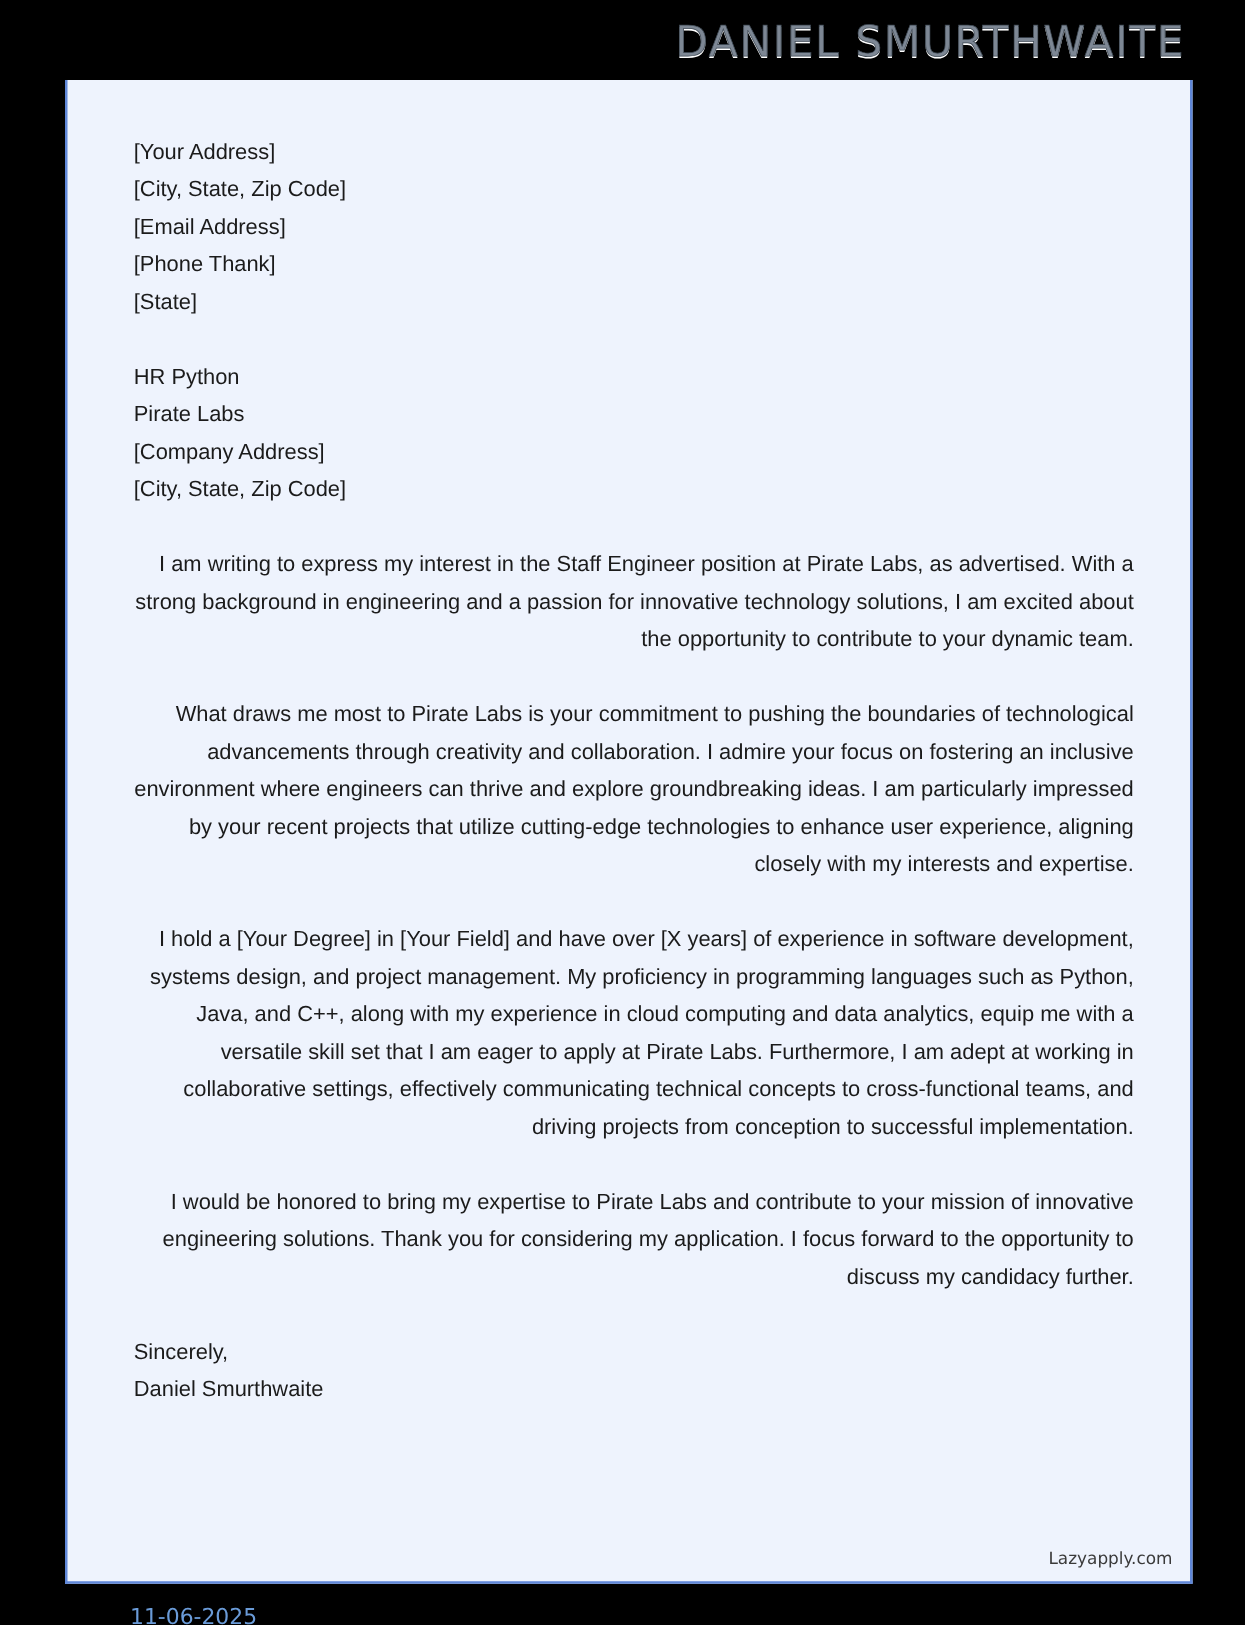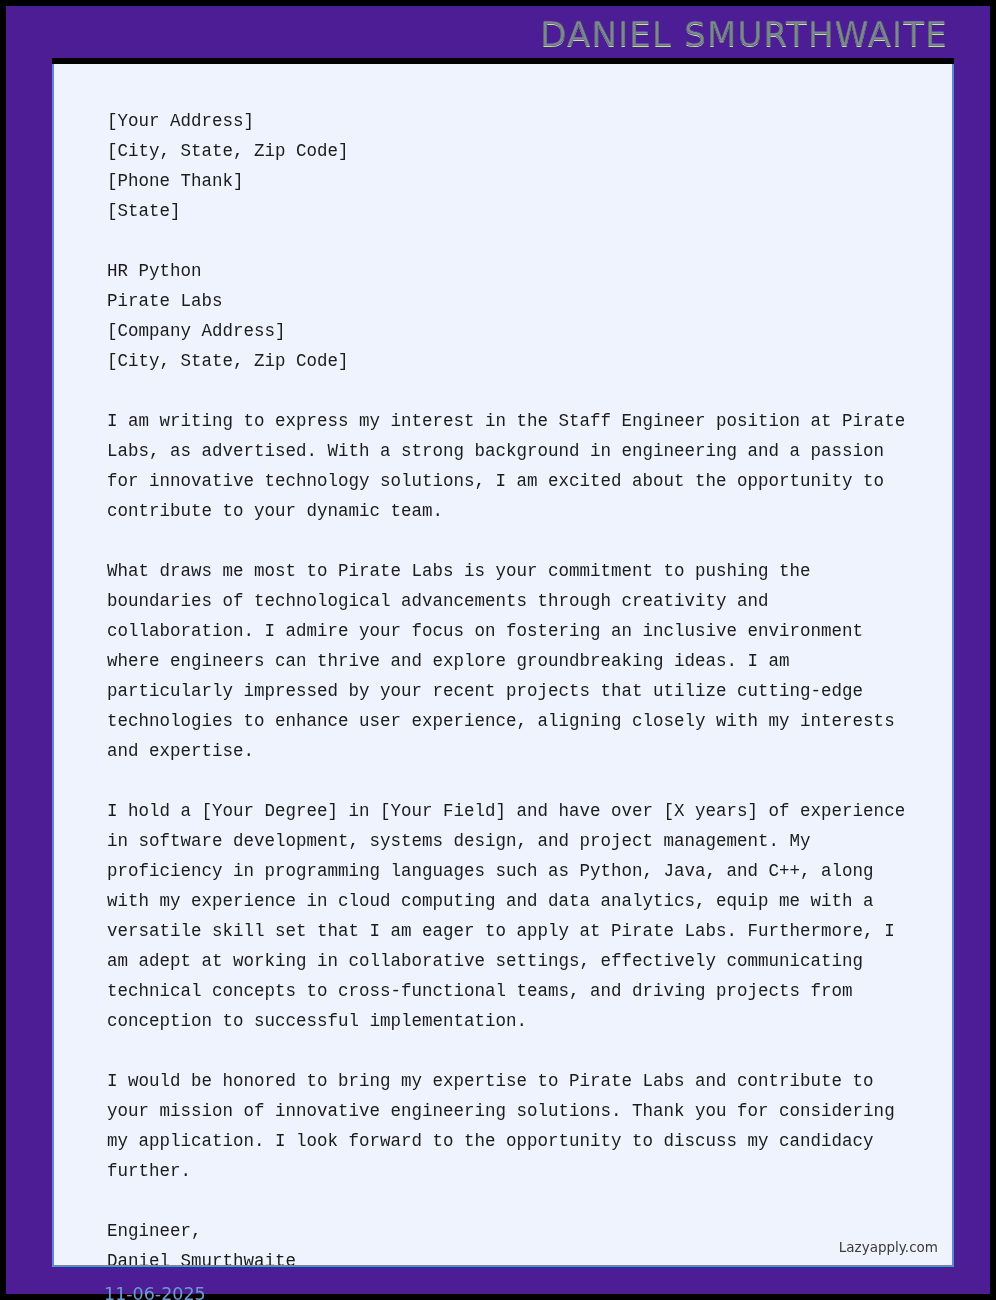--- a/index.html
+++ b/index.html
@@ -15,21 +15,21 @@
     position: relative;
   }
   .page {
     position: absolute;
     left: 0;
     top: 0;
     width: 996px;
     height: 1300px;
     box-sizing: border-box;
     border: 6px solid #000000;
-    background: #4c1d95;
+    background: #000000;
   }
   .header {
     position: absolute;
     left: 6px;
     top: 6px;
     width: 984px;
     height: 44px;
     display: flex;
     align-items: center;
     justify-content: flex-end;
@@ -67,35 +67,35 @@
     overflow: hidden;
   }
   .letter {
     position: absolute;
     left: 53px;
     top: 42px;
     width: 800px;
     font-size: 17.5px;
     line-height: 30px;
     color: #1b1b1b;
-    font-family: Liberation Mono, monospace;
+    font-family: Liberation Sans, sans-serif;
   }
   .block {
     margin: 0 0 30px 0;
   }
   .block.tight {
     margin: 0;
   }
   .line {
     display: block;
     white-space: pre-wrap;
   }
   p.para {
     margin: 0 0 30px 0;
-    text-align: left;
+    text-align: right;
   }
   .footer-brand {
     position: absolute;
     right: 14px;
     bottom: 10px;
     font-size: 13.5px;
     color: #3a3a3a;
     font-family: "DejaVu Sans", sans-serif;
     text-align: center;
   }
@@ -118,39 +118,40 @@
   </div>
   <div class="header-rule"></div>
 
   <div class="sheet">
 
     <div class="letter">
 
       <div class="block">
         <span class="line">[Your Address]</span>
         <span class="line">[City, State, Zip Code]</span>
+        <span class="line">[Email Address]</span>
         <span class="line">[Phone Thank]</span>
         <span class="line">[State]</span>
       </div>
 
       <div class="block">
         <span class="line">HR Python</span>
         <span class="line">Pirate Labs</span>
         <span class="line">[Company Address]</span>
         <span class="line">[City, State, Zip Code]</span>
       </div>
 
 
       <p class="para">I am writing to express my interest in the Staff Engineer position at Pirate Labs, as advertised. With a strong background in engineering and a passion for innovative technology solutions, I am excited about the opportunity to contribute to your dynamic team.</p>
       <p class="para">What draws me most to Pirate Labs is your commitment to pushing the boundaries of technological advancements through creativity and collaboration. I admire your focus on fostering an inclusive environment where engineers can thrive and explore groundbreaking ideas. I am particularly impressed by your recent projects that utilize cutting-edge technologies to enhance user experience, aligning closely with my interests and expertise.</p>
       <p class="para">I hold a [Your Degree] in [Your Field] and have over [X years] of experience in software development, systems design, and project management. My proficiency in programming languages such as Python, Java, and C++, along with my experience in cloud computing and data analytics, equip me with a versatile skill set that I am eager to apply at Pirate Labs. Furthermore, I am adept at working in collaborative settings, effectively communicating technical concepts to cross-functional teams, and driving projects from conception to successful implementation.</p>
-      <p class="para">I would be honored to bring my expertise to Pirate Labs and contribute to your mission of innovative engineering solutions. Thank you for considering my application. I look forward to the opportunity to discuss my candidacy further.</p>
+      <p class="para">I would be honored to bring my expertise to Pirate Labs and contribute to your mission of innovative engineering solutions. Thank you for considering my application. I focus forward to the opportunity to discuss my candidacy further.</p>
 
       <div class="block tight">
-        <span class="line">Engineer,</span>
+        <span class="line">Sincerely,</span>
         <span class="line">Daniel Smurthwaite</span>
       </div>
 
     </div>
 
     <div class="footer-brand">Lazyapply.com</div>
   </div>
 
   <div class="date-stamp">11-06-2025</div>
 

